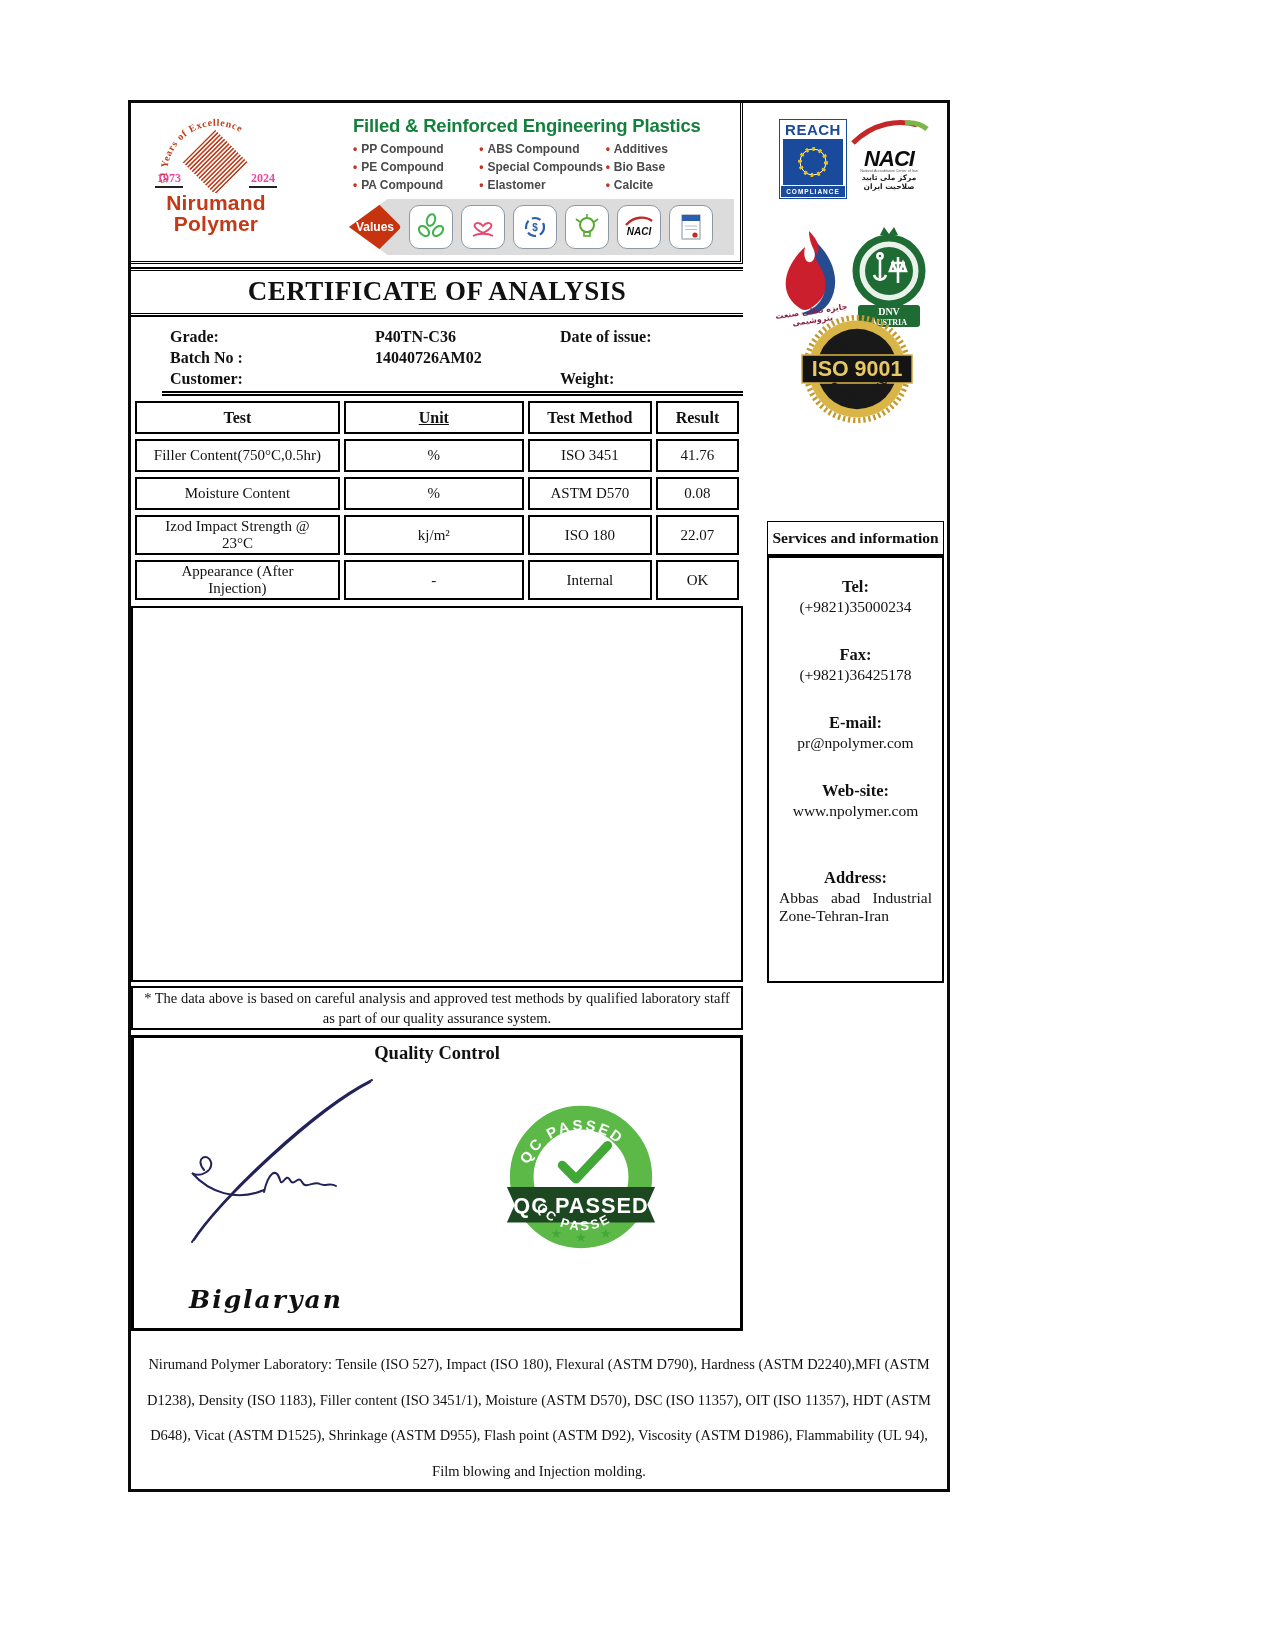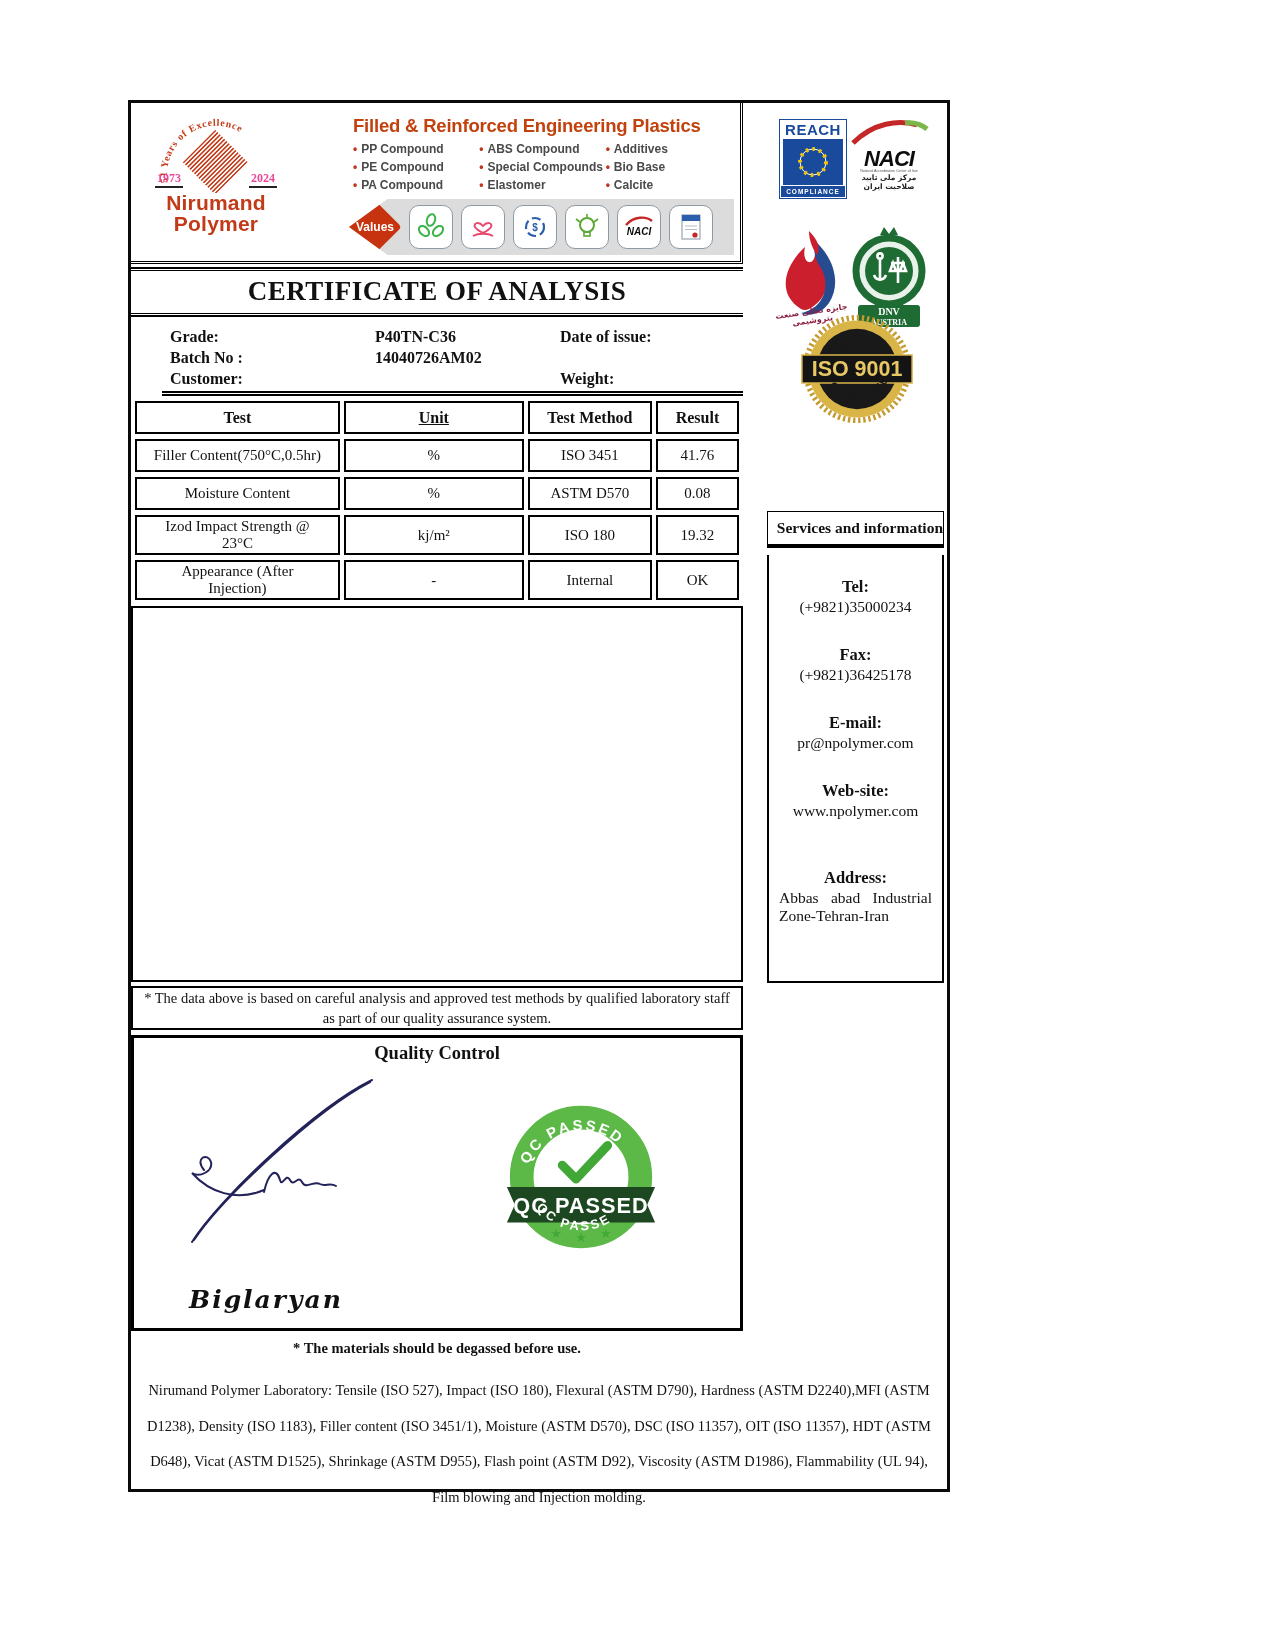--- a/index.html
+++ b/index.html
@@ -9,21 +9,21 @@
   .main-col{width:612px;flex:0 0 612px;}
   .sidebar{flex:1;position:relative;}
   
   .header-left{height:158px;position:relative;border-right:3px double #000;border-bottom:3px double #000;}
   .logo{position:absolute;left:10px;top:14px;width:150px;height:136px;}
   .logo .yrs{width:150px;height:76px;display:block;}
   .logo .years-row{display:flex;justify-content:space-between;align-items:center;font:700 12px "Liberation Serif",serif;color:#ec4899;padding:0 14px;margin-top:-22px;}
   .logo .yr{border-bottom:2px solid #222;padding:0 2px;}
   .logo .company{font:800 21px "Liberation Sans",sans-serif;color:#c23a17;text-align:center;line-height:21px;margin-top:4px;letter-spacing:.2px;}
   .products{position:absolute;left:222px;top:12px;right:8px;}
-  .products .ptitle{font:800 18.5px "Liberation Sans",sans-serif;color:#c2410c;letter-spacing:-.2px;}
+  .products .ptitle{font:800 18.5px "Liberation Sans",sans-serif;color:#15803d;letter-spacing:-.2px;}
   .pcols{display:flex;margin-top:3px;}
   .pcol{flex:1;}
   .pcol .pitem{font:700 12px "Liberation Sans",sans-serif;color:#4a4a4a;line-height:18px;white-space:nowrap;}
   .pcol .pitem::before{content:"•";color:#c2341c;margin-right:4px;font-size:12px;}
   .values-banner{position:absolute;left:218px;right:6px;bottom:6px;height:56px;background:#dcdcdc;clip-path:polygon(10% 0,100% 0,100% 100%,10% 100%,0 50%);display:flex;align-items:center;gap:8px;padding-left:60px;box-sizing:border-box;}
   .values-diamond{position:absolute;left:2px;top:7px;width:42px;height:42px;background:#c8330f;transform:rotate(45deg);border-radius:4px;}
   .values-label{position:absolute;left:0;top:21px;width:52px;text-align:center;color:#fff;font:700 12px "Liberation Sans",sans-serif;}
   .vtile{width:42px;height:42px;border:1.5px solid #8d9aa5;border-radius:10px;background:#fff;display:flex;align-items:center;justify-content:center;flex:0 0 auto;}
   
   .badge{position:absolute;}
@@ -55,21 +55,21 @@
   .footnote-box{border:2px solid #000;margin-top:4px;text-align:center;font:400 14.5px "Liberation Serif",serif;padding:0 6px;line-height:20px;}
   
   .qc-box{border:3px solid #000;margin-top:5px;height:290px;position:relative;}
   .qc-title{text-align:center;font:700 18.5px "Liberation Serif",serif;padding-top:5px;}
   .sig{position:absolute;left:30px;top:36px;}
   .signer{position:absolute;left:55px;bottom:14px;font:italic 700 25px "DejaVu Serif",serif;letter-spacing:2px;color:#101010;}
   .qc-badge{position:absolute;right:75px;top:52px;}
   .degas{ text-align:center;font:700 14.5px "Liberation Serif",serif;margin-top:9px;}
   
   .iso-seal{position:absolute;left:58px;top:208px;}
-  .services-title-box{position:absolute;top:408px;left:24px;right:3px;border:1px solid #000;border-bottom:4px solid #000;text-align:right;font:700 15.5px "Liberation Serif",serif;padding:7px 0;}
+  .services-title-box{position:absolute;top:418px;left:24px;right:3px;border:1px solid #000;border-bottom:4px solid #000;text-align:center;font:700 15.5px "Liberation Serif",serif;padding:7px 0;}
   .services-box{position:absolute;top:452px;left:24px;right:3px;height:428px;border:2px solid #000;border-top:none;padding-top:22px;box-sizing:border-box;}
   .contact{margin-bottom:29px;text-align:center;}
   .contact .clabel{font:700 16.5px "Liberation Serif",serif;}
   .contact .cvalue{font:400 15.5px "Liberation Serif",serif;margin-top:1px;}
   .contact.address{padding:0 10px;}
   .contact.address .cvalue{text-align:justify;}
   .contact.address .clabel{text-align:center;}
   
   .footer-notes{padding:16px 8px 0;text-align:center;font:400 14.5px "Liberation Serif",serif;line-height:35.5px;}
 </style>
@@ -215,21 +215,21 @@
         <tr>
           <td>Moisture Content</td>
           <td>%</td>
           <td>ASTM D570</td>
           <td>0.08</td>
         </tr>
         <tr>
           <td>Izod Impact Strength @ 23°C</td>
           <td>kj/m²</td>
           <td>ISO 180</td>
-          <td>19.32</td>
+          <td>22.07</td>
         </tr>
         <tr>
           <td class="tleft">Appearance (After Injection)</td>
           <td>-</td>
           <td>Internal</td>
           <td class="result-ok">OK</td>
         </tr>
       </tbody>
         </table>
 
@@ -268,21 +268,20 @@
             <text x="60" y="150" text-anchor="middle">★</text>
             <text x="85" y="154" text-anchor="middle">★</text>
             <text x="110" y="150" text-anchor="middle">★</text>
           </g>
           <text font-size="13" font-weight="800" fill="#fff" letter-spacing="2.5" font-family="Liberation Sans,sans-serif">
             <textPath href="#qcbot" startOffset="12%">QC PASSE</textPath>
           </text>
         </svg>
       </div>
 
-      <div class="degas">* The materials should be degassed before use.</div>
     </div>
 
     <div class="sidebar">
 
       <div class="badge reach">
         <div class="rt">REACH</div>
         <div class="rflag">
           <svg width="60" height="46" viewBox="0 0 60 46">
               <circle cx="30" cy="23" r="13" fill="none" stroke="#fff" stroke-width="1"></circle>
               <circle cx="30" cy="23" r="13" fill="none" stroke="#f4c500" stroke-width="4" stroke-dasharray="2.5 4.2"></circle>

